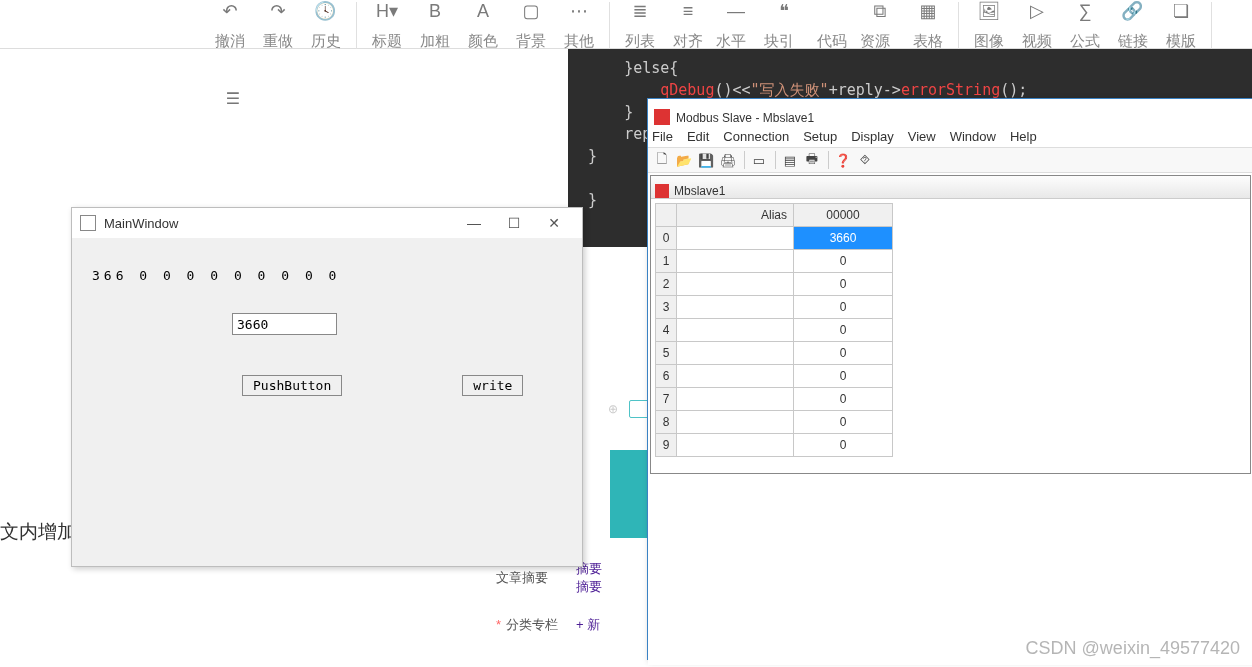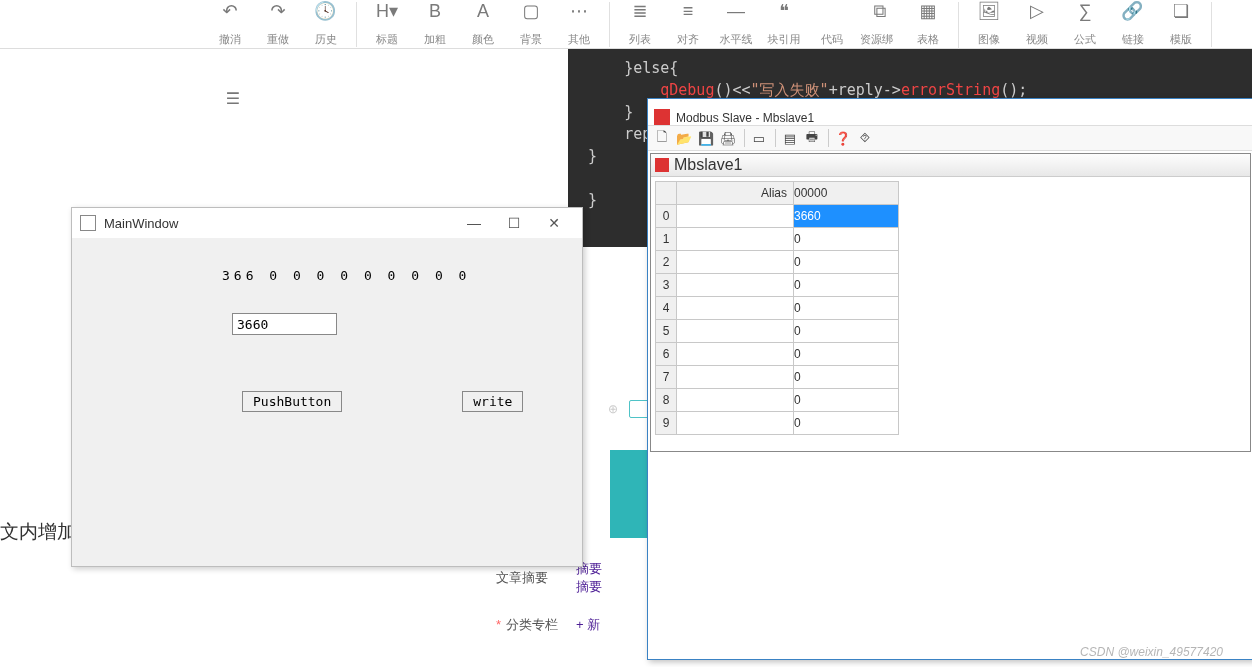--- a/index.html
+++ b/index.html
@@ -1,20 +1,20 @@
 <!DOCTYPE html>
 <html><head>
 <meta charset="utf-8">
 <style>
 html,body{margin:0;padding:0;font-family:"Microsoft YaHei",Arial,sans-serif;font-size:12px;background:#fff;color:#333;overflow:hidden;width:1252px;height:667px;position:relative}
 .toolbar{display:flex;align-items:flex-start;padding:2px 0 6px 200px;border-bottom:1px solid #ddd;background:#fff;height:40px}
 .tgroup{display:flex;border-right:1px solid #e0e0e0;padding:0 6px}
 .tbtn{display:flex;flex-direction:column;align-items:center;justify-content:flex-start;width:40px;padding:0 4px;color:#7a7a7a;cursor:pointer}
 .tbtn .ic{font-size:18px;height:18px;line-height:18px}
-.tbtn .lb{font-size:11px;margin-top:12px;color:#888}
+.tbtn .lb{font-size:15px;margin-top:12px;color:#888}
 .left-strip{position:absolute;left:0;top:49px;width:250px;height:600px;background:#fff;border-right:1px solid #eee}
 .left-strip .outline{position:absolute;right:10px;top:40px;font-size:16px;color:#777}
 .left-hint{position:absolute;left:0;top:470px;font-size:19px;color:#333}
 .bg-panel{position:absolute;left:250px;top:49px;right:0;height:600px;background:#fff}
 .code-area{position:absolute;left:568px;top:49px;right:0;height:190px;background:#2d2d2d;color:#ccc;font-family:Consolas,monospace;font-size:15px;padding:8px 0 0 20px;line-height:22px}
 .code-area .y{color:#ef4444}.code-area .s{color:#ce9178}
 .tag-area{position:absolute;left:608px;top:400px}
 .tag{display:inline-flex;align-items:flex-start;border:1px solid #4fc3c7;color:#4fc3c7;background:#fff;border-radius:2px;padding:1px 16px;font-size:12px}
 .tag .x{margin-left:4px;color:#4fc3c7}
 .teal-box{position:absolute;left:610px;top:450px;width:38px;height:88px;background:#2fb5b7}
@@ -22,46 +22,46 @@
 .form-row{display:flex;align-items:center;margin-bottom:20px}
 .form-row .flabel{width:80px;color:#555}
 .form-row .grey{color:#4c1d95}
 .star{color:#f66;margin-right:5px}
 .qt-win{position:absolute;left:71px;top:207px;width:510px;height:358px;background:#f0f0f0;border:1px solid #bdbdbd;box-shadow:2px 2px 6px rgba(0,0,0,.2)}
 .qt-title{height:30px;display:flex;align-items:center;background:#fff;padding:0 8px;font-size:13px;color:#333}
 .qt-title .qicon{width:14px;height:14px;border:1px solid #888;margin-right:8px}
 .qt-title .spacer{flex:1}
 .qt-ctrl{width:40px;text-align:center;color:#555;font-size:14px}
 .qt-body{padding:30px 20px;font-family:SimSun,monospace;font-size:13px;color:#000}
-.qt-array{margin-left:130px;letter-spacing:4px}
+.qt-array{letter-spacing:4px}
 .qt-input{margin:30px 0 0 140px}
 .qt-input input{width:95px;height:18px;font-family:SimSun,monospace;font-size:13px;padding:1px 4px;border:1px solid #888;background:#fff}
-.qt-buttons{margin-top:56px;display:flex}
+.qt-buttons{margin-top:40px;display:flex}
 .qt-buttons button{font-family:SimSun,monospace;font-size:13px;padding:2px 10px;border:1px solid #888;background:#f0f0f0;cursor:pointer}
 .mb-win{position:absolute;left:647px;top:98px;width:605px;height:560px;background:#fff;border:1px solid #3a82c4;box-shadow:2px 2px 6px rgba(0,0,0,.25)}
 .mb-titlebar{height:26px;background:#fff;display:flex;align-items:flex-end;padding:0 6px;font-size:12px}
 .mb-titlebar .mbicon{width:16px;height:16px;background:#d33;margin-right:6px}
 .mb-menu{height:22px;display:flex;align-items:center;padding:0 4px;font-size:13px;background:#fff}
 .mb-menu span{margin-right:14px;cursor:default}
 .mb-tools{height:24px;border-top:1px solid #ddd;border-bottom:1px solid #ddd;display:flex;align-items:center;padding:0 4px;background:#f8f8f8}
 .mb-tools .tool{width:20px;height:18px;display:flex;align-items:center;justify-content:center;font-size:13px;color:#444;margin-right:2px}
 .mb-tools .sep{width:1px;height:18px;background:#ccc;margin:0 4px}
 .mb-client{background:#fff;height:calc(100% - 72px);padding:2px;position:relative}
 .mb-child{border:1px solid #888;background:#fff}
-.mb-child-title{height:22px;background:linear-gradient(#fdfdfd,#e8e8e8);display:flex;align-items:center;padding:0 4px;font-size:16px;border-bottom:1px solid #ccc}
+.mb-child-title{height:22px;background:linear-gradient(#fdfdfd,#e8e8e8);display:flex;align-items:flex-end;padding:0 4px;font-size:12px;border-bottom:1px solid #ccc}
 .mb-child-title .mbicon{width:14px;height:14px;background:#d33;margin-right:5px}
 .mb-info{padding:2px 6px;font-size:13px;font-weight:bold}
 .mb-table{border-collapse:collapse;margin:4px 0 16px 4px}
 .mb-table th,.mb-table td{border:1px solid #c8c8c8;height:22px;font-size:12px;padding:0}
 .mb-table th{background:#f0f0f0;font-weight:normal}
 .mb-table .col-idx{width:20px;text-align:center;background:#f0f0f0}
 .mb-table .col-alias{width:110px;text-align:right;padding-right:6px}
-.mb-table .col-val{width:98px;text-align:left;padding-right:6px}
+.mb-table .col-val{width:98px;text-align:center;}
 .mb-table tr.sel .col-val{background:#1e90ff;color:#fff}
-.watermark{position:absolute;right:29px;bottom:8px;font-size:12px;color:rgba(120,120,120,.55);font-style:italic}
+.watermark{position:absolute;right:12px;bottom:8px;font-size:18px;color:rgba(120,120,120,.55);}
 </style>
 </head>
 <body>
 
 <div class="toolbar" id="toolbar">
     <div class="tgroup">
       <div class="tbtn">
         <span class="ic">↶</span>
         <span class="lb">撤消</span>
       </div>
@@ -209,20 +209,30 @@
       <button style="margin-left:120px">write</button>
     </div>
   </div>
 </div>
 
 <div class="mb-win">
   <div class="mb-titlebar">
     <span class="mbicon"></span>
     <span>Modbus Slave - Mbslave1</span>
   </div>
+  <div class="mb-menu" id="mb-menu">
+      <span>File</span>
+      <span>Edit</span>
+      <span>Connection</span>
+      <span>Setup</span>
+      <span>Display</span>
+      <span>View</span>
+      <span>Window</span>
+      <span>Help</span>
+    </div>
   <div class="mb-tools" id="mb-tools">
       <span class="tool">🗋</span>
       <span class="tool">📂</span>
       <span class="tool">💾</span>
       <span class="tool">🖨</span>
       <span class="sep"></span>
       <span class="tool">▭</span>
       <span class="sep"></span>
       <span class="tool">▤</span>
       <span class="tool">🖶</span>

